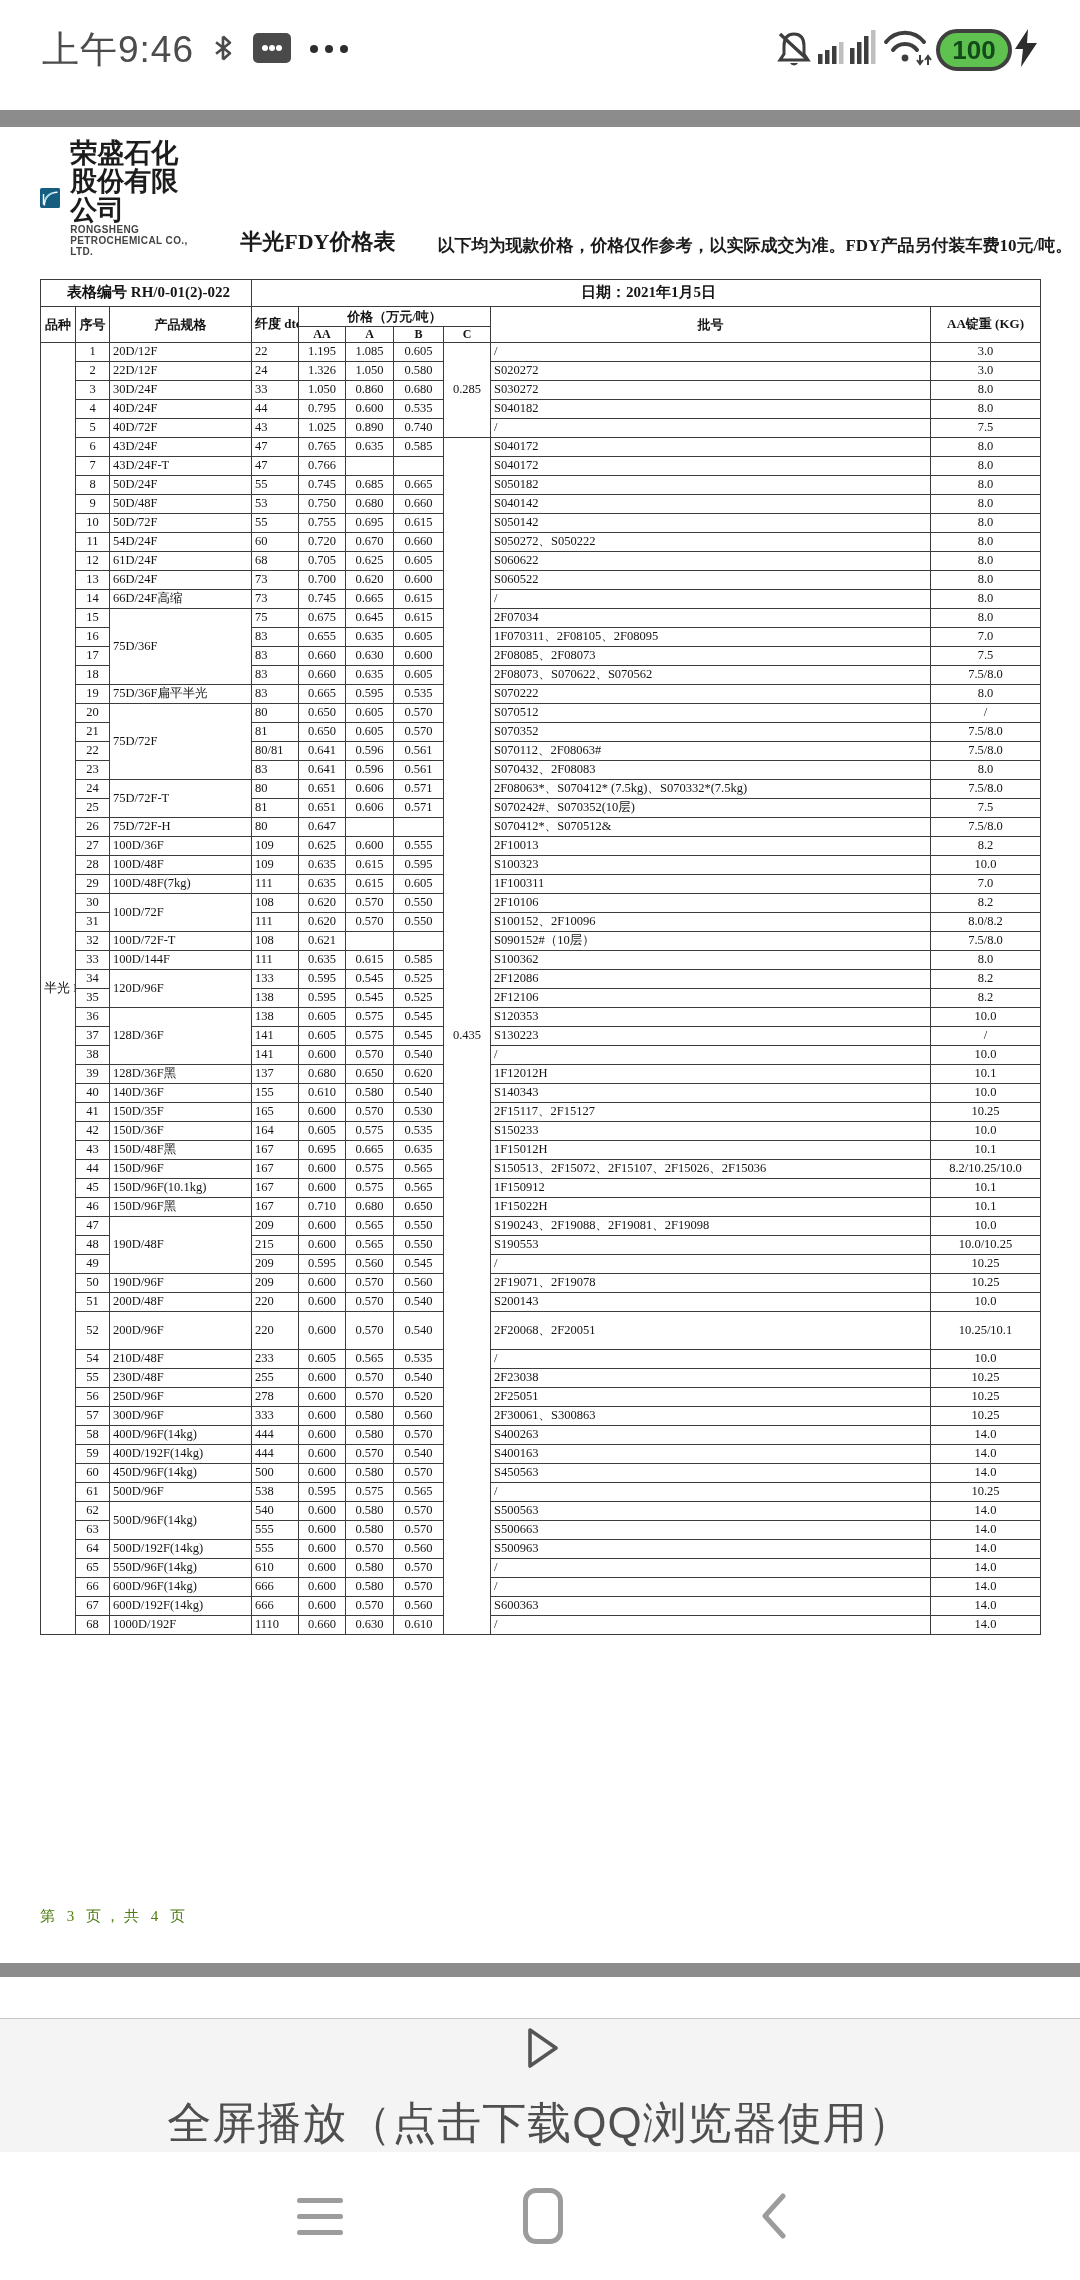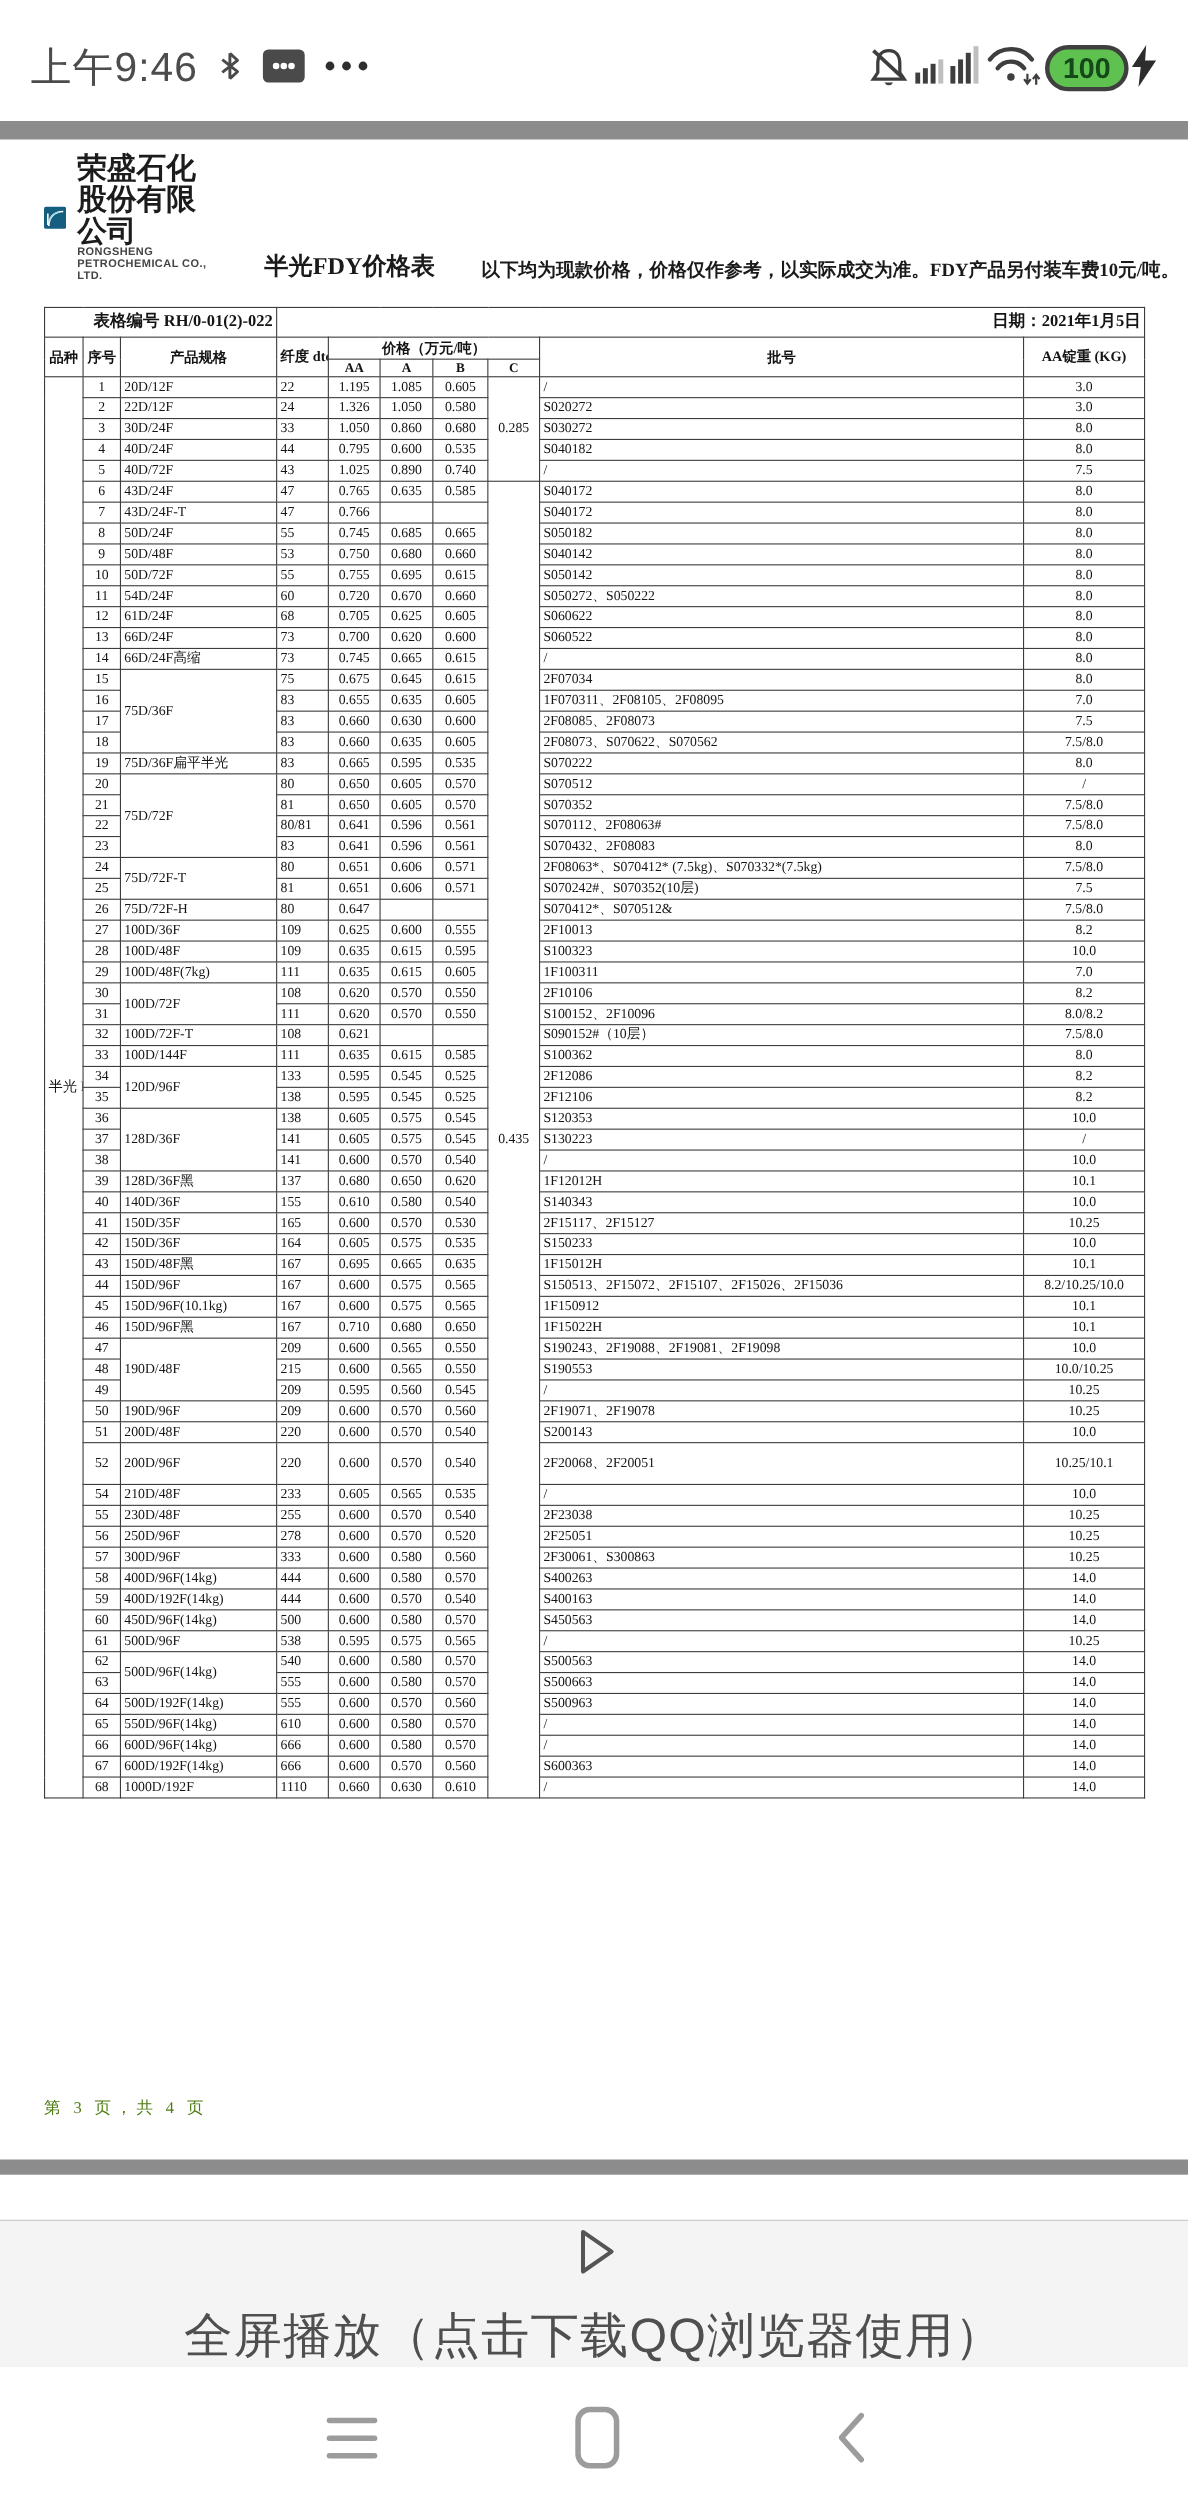--- a/index.html
+++ b/index.html
@@ -1,21 +1,21 @@
 <!DOCTYPE html>
 <html><head>
 <meta charset="utf-8">
 <style>
   html,body{margin:0;padding:0;background:#ffffff;}
   #screen{position:relative;width:1080px;height:2280px;background:#ffffff;overflow:hidden;
           font-family:"Liberation Sans","DejaVu Sans",sans-serif;}
 
   
-  .status-bar{position:absolute;top:12px;left:0;width:1080px;height:100px;display:flex;align-items:center;
-              padding:0 28px;box-sizing:border-box;color:#4a4a4a;}
+  .status-bar{position:absolute;top:0;left:0;width:1080px;height:100px;display:flex;align-items:center;
+              padding:0 42px;box-sizing:border-box;color:#4a4a4a;}
   .sb-left{display:flex;align-items:center;gap:16px;}
   .sb-time{font-size:37px;color:#4c4c4c;letter-spacing:1px;}
   .sb-right{margin-left:auto;display:flex;align-items:center;gap:2px;}
   .battery{width:76px;height:42px;border:4px solid #3f3f3f;border-radius:22px;background:#5fc14f;
            display:flex;align-items:center;justify-content:center;box-sizing:border-box;}
   .battery span{font-size:26px;font-weight:bold;color:#14491a;}
 
   
   .band{position:absolute;left:0;width:1080px;background:#8c8c8c;}
   .band1{top:110px;height:17px;}
@@ -30,21 +30,21 @@
   .logo-text .cn{font-family:"Liberation Sans","DejaVu Sans",sans-serif;font-weight:bold;font-size:27px;color:#1c1c1c;line-height:1.05;}
   .logo-text .en{font-family:"Liberation Sans","DejaVu Sans",sans-serif;font-weight:bold;font-size:10px;color:#444;letter-spacing:.4px;}
   .doc-title{font-size:22px;font-weight:bold;white-space:nowrap;margin-left:52px;}
   .doc-note{font-size:17px;font-weight:bold;margin-left:42px;white-space:nowrap;}
 
   
   table.price{border-collapse:collapse;table-layout:fixed;width:1000px;margin-top:22px;
               font-size:12.5px;line-height:1.05;}
   table.price td,table.price th{border:1px solid #3c3c3c;padding:0 3px;overflow:hidden;white-space:nowrap;
               font-weight:normal;color:#141414;box-sizing:border-box;}
-  tr.meta td{height:27px;font-size:15px;font-weight:bold;text-align:right;padding-left:8px;}
+  tr.meta td{height:27px;font-size:15px;font-weight:bold;text-align:center;padding-left:8px;}
   thead tr.h1 th{height:20px;font-weight:bold;font-size:13px;text-align:center;}
   thead tr.h2 th{height:16px;font-weight:bold;font-size:12px;text-align:center;}
   th.two-line{white-space:pre-line;line-height:1.1;}
   tbody tr{height:19px;}
   tbody tr.tall{height:38px;}
   td.num{text-align:center;}
   td.left{text-align:left;padding-left:5px;}
   td.spec{text-align:left;padding-left:5px;}
   td.batch{text-align:left;padding-left:7px;}
   td.cat{text-align:center;white-space:pre-line;font-weight:bold;font-size:13px;line-height:1.3;}

